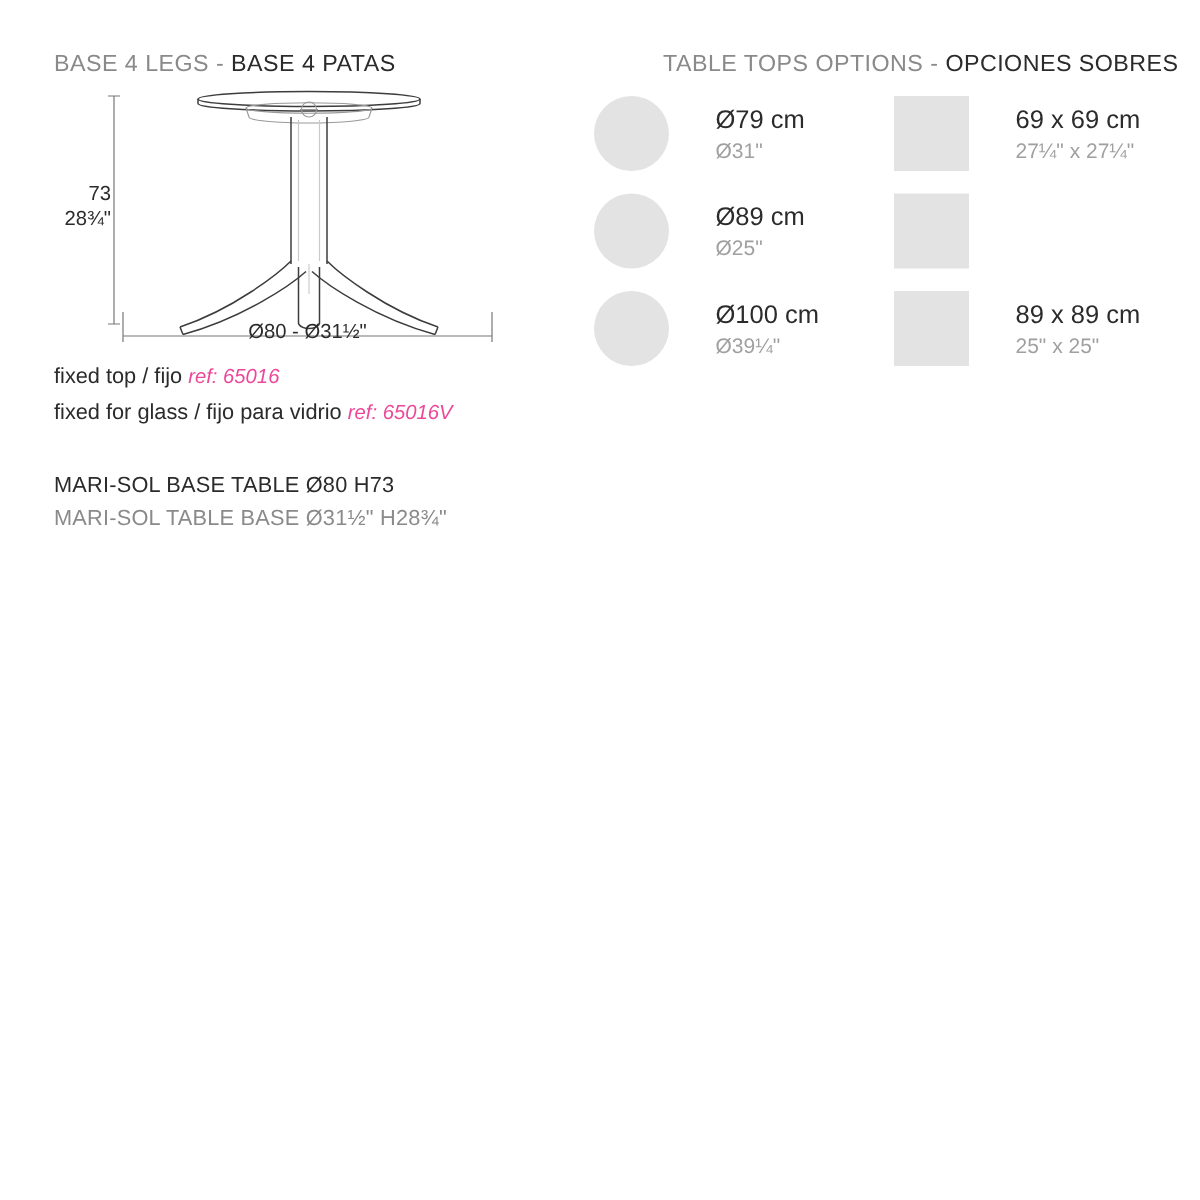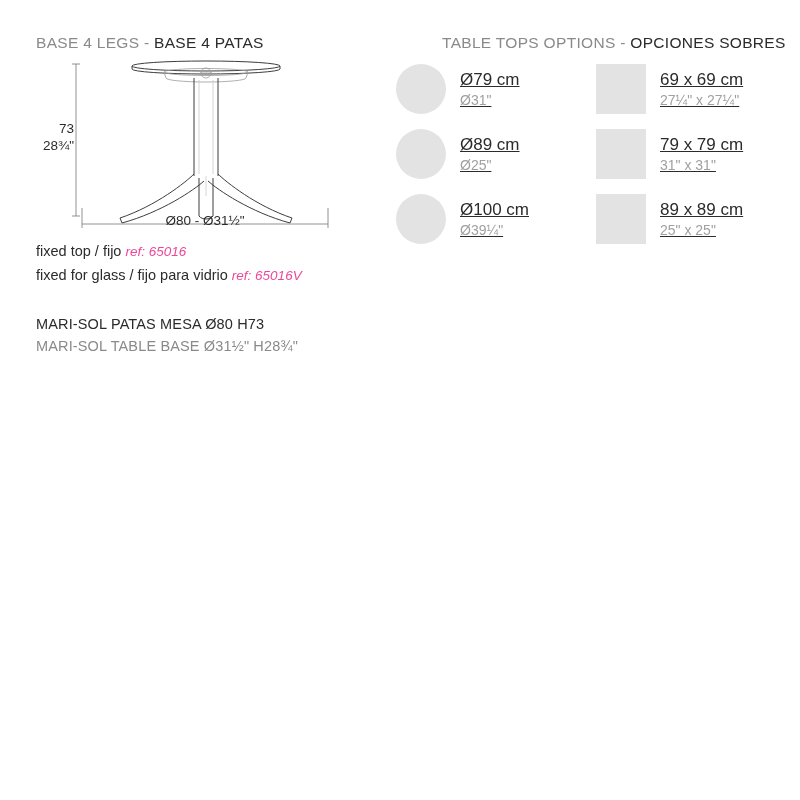--- a/index.html
+++ b/index.html
@@ -115,23 +115,22 @@
     background: #e3e3e3;
     flex: 0 0 auto;
   }
   .swatch-square {
     width: 50px;
     height: 50px;
     background: #e3e3e3;
     flex: 0 0 auto;
   }
   .top-labels {
-    margin-left: 14px;
+    margin-left: 31px;
     line-height: 1.18;
-    text-decoration: underline;
   }
   .top-cm {
     font-size: 17px;
     color: #2b2b2b;
     white-space: nowrap;
   }
   .top-in {
     font-size: 14px;
     color: #a0a0a0;
     white-space: nowrap;
@@ -199,21 +198,21 @@
 
   <div class="ref-line" id="ref1">
     <span>fixed top / fijo</span>
     <span class="ref-code">ref: 65016</span>
   </div>
   <div class="ref-line" id="ref2">
     <span>fixed for glass / fijo para vidrio</span>
     <span class="ref-code">ref: 65016V</span>
   </div>
 
-  <div class="product-name" id="pname-es">MARI-SOL PATAS MESA Ø80 H73</div>
+  <div class="product-name" id="pname-es">MARI-SOL BASE TABLE Ø80 H73</div>
   <div class="product-name" id="pname-en">MARI-SOL TABLE BASE Ø31½" H28¾"</div>
 
   <div class="section-heading heading-right">
     <span class="h-en">TABLE TOPS OPTIONS</span><span class="h-sep"> - </span><span class="h-es">OPCIONES SOBRES</span>
   </div>
 
   <div class="tops">
 
     <div class="tops-col col-round">
       <div class="top-item">
@@ -242,24 +241,20 @@
     <div class="tops-col col-square">
       <div class="top-item">
         <div class="swatch-square"></div>
         <div class="top-labels">
           <div class="top-cm">69 x 69 cm</div>
           <div class="top-in">27¼" x 27¼"</div>
         </div>
       </div>
       <div class="top-item">
         <div class="swatch-square"></div>
-        <div class="top-labels">
-          <div class="top-cm">79 x 79 cm</div>
-          <div class="top-in">31" x 31"</div>
-        </div>
       </div>
       <div class="top-item">
         <div class="swatch-square"></div>
         <div class="top-labels">
           <div class="top-cm">89 x 89 cm</div>
           <div class="top-in">25" x 25"</div>
         </div>
       </div>
     </div>
 

